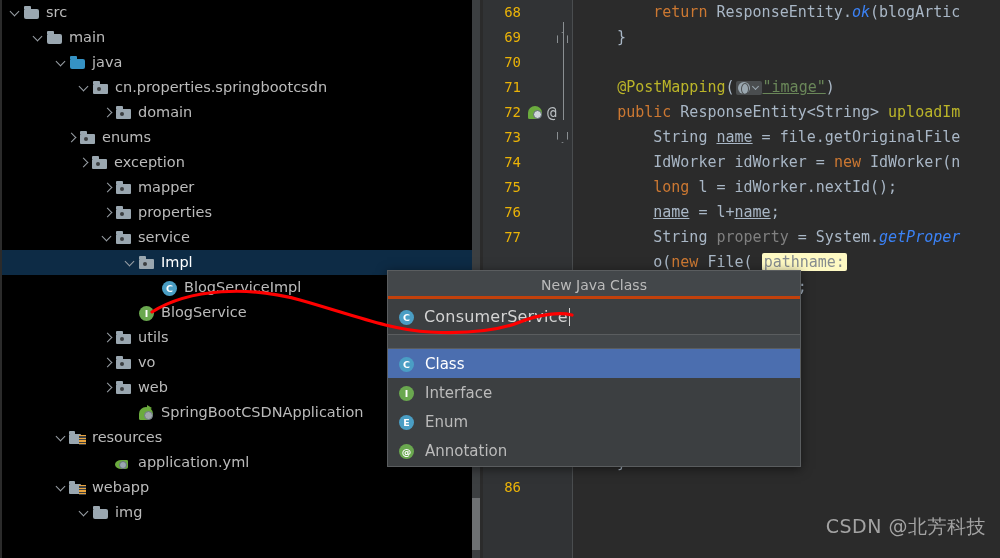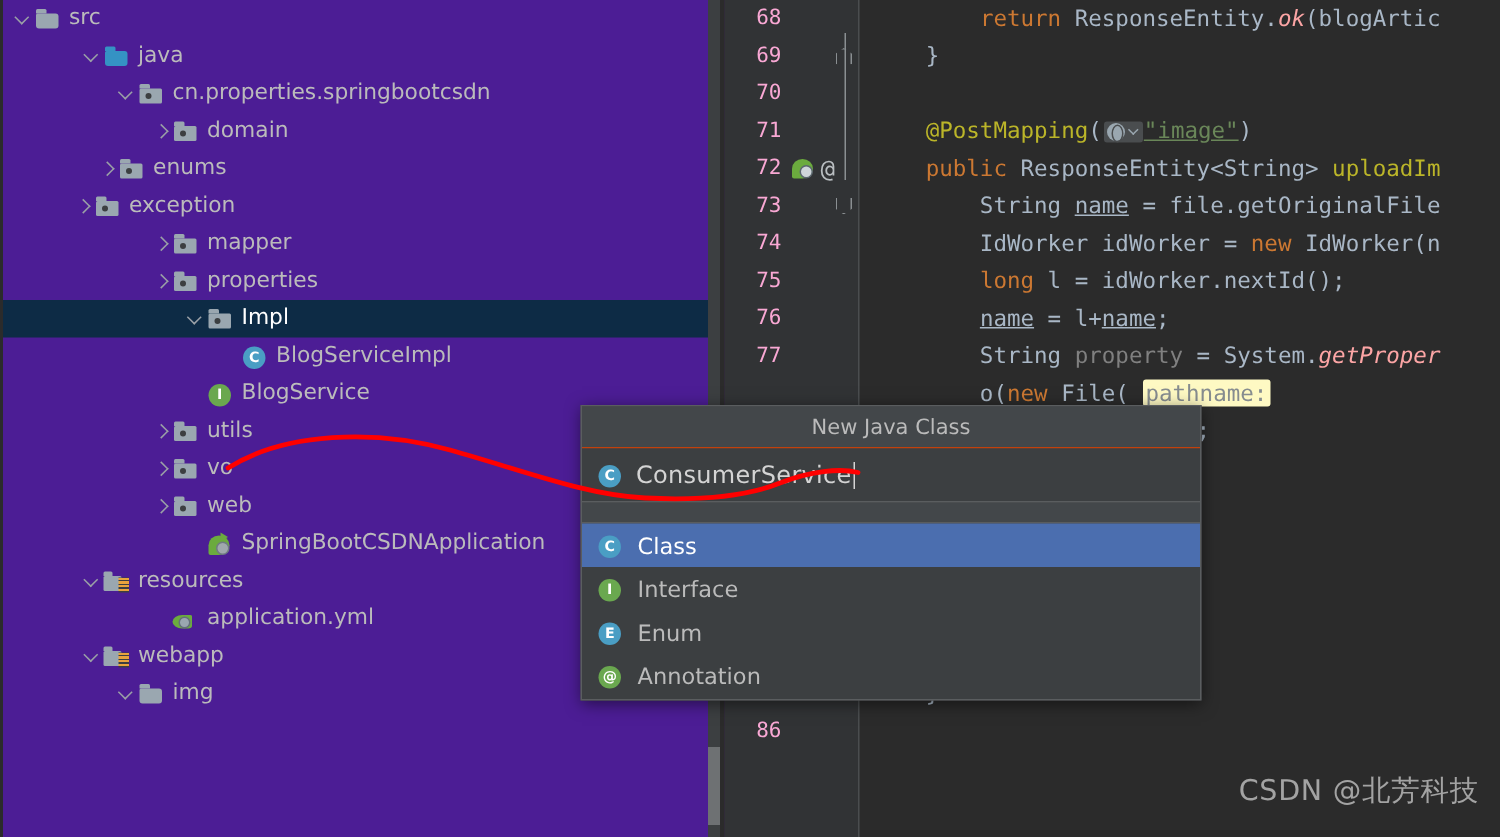--- a/index.html
+++ b/index.html
@@ -6,21 +6,21 @@
   html,body { width:1000px; height:558px; overflow:hidden; }
   body {
     font-family: "DejaVu Sans", "Liberation Sans", sans-serif;
     background:#3c3f41;
     position:relative;
   }
 
   
   #project-panel {
     position:absolute; left:0; top:0; width:483px; height:558px;
-    background:#4c1d95; overflow:hidden;
+    background:#000000; overflow:hidden;
   }
   #project-panel .edge-left {
     position:absolute; left:0; top:0; width:2px; height:558px; background:#2b2b2b;
   }
   .tree { position:absolute; left:2px; top:0; width:472px; }
   .row {
     position:relative; height:25px; line-height:25px;
     white-space:nowrap; font-size:14.5px; color:#a9b7c6;
     display:flex; align-items:center;
   }
@@ -134,31 +134,31 @@
   #gutter {
     position:absolute; left:0; top:0; width:90px; height:558px; background:#313335;
   }
   #gutter-rule {
     position:absolute; left:89px; top:0; width:1px; height:558px; background:#4a4d4f;
   }
   .code-row { position:absolute; left:0; width:517px; height:25px; line-height:25px; }
   .lnum {
     position:absolute; left:0; width:38px; text-align:right;
     font-family:"DejaVu Sans Mono","Liberation Mono",monospace;
-    font-size:14px; color:#f9a8d4;
+    font-size:14px; color:#eab308;
   }
   .codetext {
     position:absolute; left:98px; white-space:pre;
     font-family:"DejaVu Sans Mono","Liberation Mono",monospace;
     font-size:15px; color:#a9b7c6;
   }
   .kw   { color:#cc7832; }
   .anno { color:#bbb529; }
   .str  { color:#6a8759; text-decoration:underline; }
-  .it   { color:#fca5a5; font-style:italic; }
+  .it   { color:#3b82f6; font-style:italic; }
   .und  { color:#a9b7c6; text-decoration:underline; }
   .dim  { color:#808080; }
   .param-hint {
     background:#fef9c3; color:#868c8f; border-radius:2px; padding:0 2px;
     font-style:normal;
   }
 
   .fold-mark {
     position:absolute; left:74px; width:12px; height:12px; top:7px;
   }
@@ -209,21 +209,21 @@
   }
 
   
   #popup {
     position:absolute; left:387px; top:270px; width:414px; height:197px;
     background:#3c3f41; border:1px solid #5a5d5f;
     box-shadow:0 2px 10px rgba(0,0,0,.5); z-index:40;
   }
   #popup-title {
     height:28px; line-height:28px; text-align:center;
-    font-size:14px; color:#bbbbbb; border-bottom:1px solid #c2410c;
+    font-size:14px; color:#bbbbbb; border-bottom:3px solid #c2410c;
     background:#43474a;
   }
   #popup-input-row {
     height:36px; display:flex; align-items:center; padding:0 10px;
     background:#3c3f41; border-bottom:1px solid #5a5d5f; position:relative;
   }
   #popup-input-row .ico { margin-right:8px; }
   #popup-input-text {
     font-size:16px; color:#d4d4d4; letter-spacing:.2px;
   }
@@ -253,20 +253,25 @@
 <body>
 
 <div id="project-panel">
   <div class="edge-left"></div>
   <div class="tree" id="tree">
       <div class="row" style="padding-left: 8px;">
         <span class="arrow down"></span>
         <span class="ico folder"></span>
         <span class="label">src</span>
       </div>
+      <div class="row" style="padding-left: 31px;">
+        <span class="arrow down"></span>
+        <span class="ico folder"></span>
+        <span class="label">main</span>
+      </div>
       <div class="row" style="padding-left: 54px;">
         <span class="arrow down"></span>
         <span class="ico folder blue"></span>
         <span class="label">java</span>
       </div>
       <div class="row" style="padding-left: 77px;">
         <span class="arrow down"></span>
         <span class="ico pkg">
           <span class="dot"></span>
         </span>
@@ -279,40 +284,47 @@
         </span>
         <span class="label">domain</span>
       </div>
       <div class="row" style="padding-left: 64px;">
         <span class="arrow right"></span>
         <span class="ico pkg">
           <span class="dot"></span>
         </span>
         <span class="label">enums</span>
       </div>
-      <div class="row" style="padding-left: 48px;">
+      <div class="row" style="padding-left: 76px;">
         <span class="arrow right"></span>
         <span class="ico pkg">
           <span class="dot"></span>
         </span>
         <span class="label">exception</span>
       </div>
       <div class="row" style="padding-left: 100px;">
         <span class="arrow right"></span>
         <span class="ico pkg">
           <span class="dot"></span>
         </span>
         <span class="label">mapper</span>
       </div>
       <div class="row" style="padding-left: 100px;">
         <span class="arrow right"></span>
         <span class="ico pkg">
           <span class="dot"></span>
         </span>
         <span class="label">properties</span>
+      </div>
+      <div class="row" style="padding-left: 100px;">
+        <span class="arrow down"></span>
+        <span class="ico pkg">
+          <span class="dot"></span>
+        </span>
+        <span class="label">service</span>
       </div>
       <div class="row selected" style="padding-left: 123px;">
         <span class="arrow down"></span>
         <span class="ico pkg">
           <span class="dot"></span>
         </span>
         <span class="label">Impl</span>
       </div>
       <div class="row" style="padding-left: 146px;">
         <span class="arrow none"></span>

